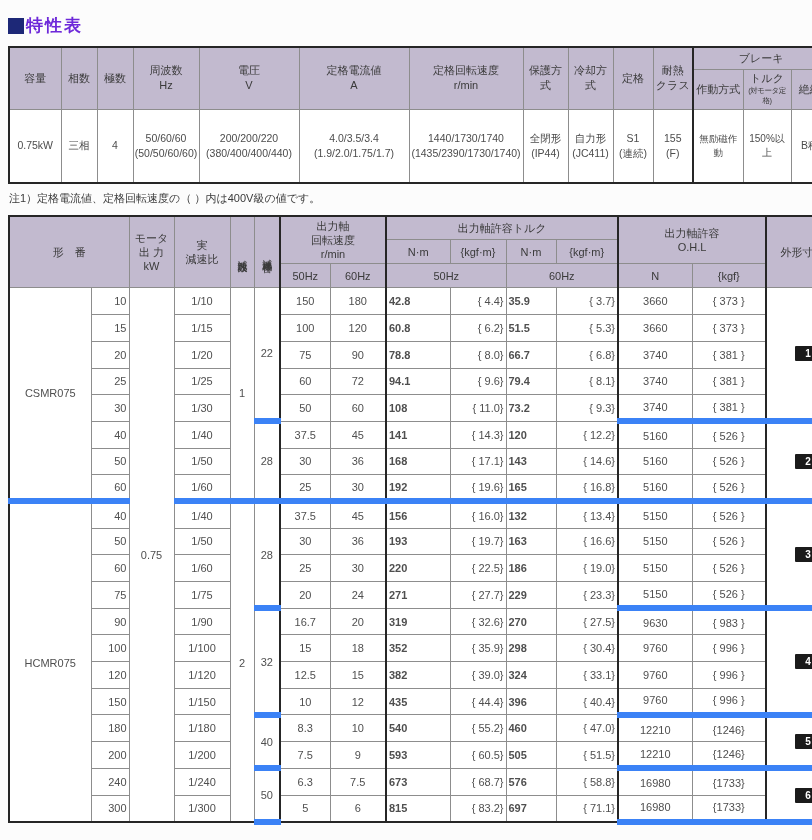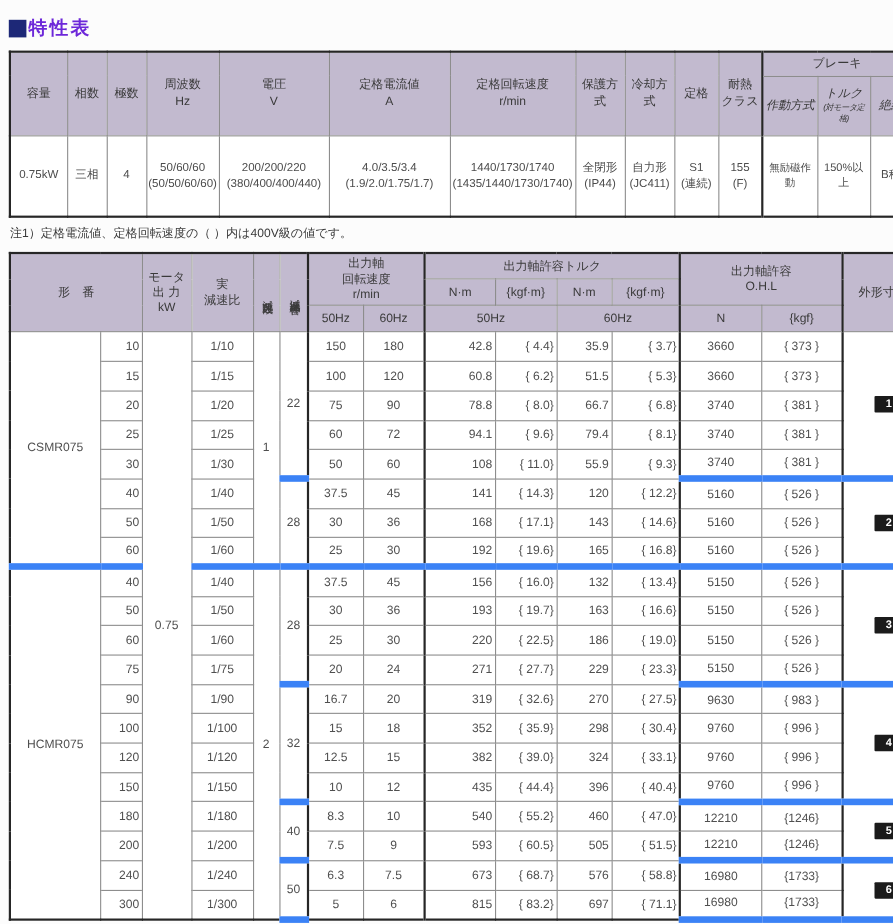--- a/index.html
+++ b/index.html
@@ -9,38 +9,38 @@
   .title{display:flex;align-items:center;gap:2px;margin:8px 0 9px 0;}
   .title .sq{width:16px;height:16px;background:#1d2877;display:inline-block;}
   .title .txt{font-size:17px;font-weight:bold;color:#6d28d9;letter-spacing:2px;}
   table{border-collapse:collapse;table-layout:fixed;width:797px;}
   th,td{border:1px solid #8d8d8d;text-align:center;vertical-align:middle;
     font-weight:normal;white-space:pre-line;overflow:hidden;}
   
   #spec-table{border:2px solid #262626;}
   #spec-table th{background:#c2bacf;font-size:11px;color:#3a3a3a;line-height:1.35;padding:1px;}
   #spec-table .h1{height:22px;}
-  #spec-table .h2 th{height:54px;font-style:italic;}
+  #spec-table .h2 th{height:40px;}
   #spec-table td{background:#fff;font-size:10.5px;line-height:1.4;height:74px;color:#4c4c4c;padding:1px;}
   .tiny{display:block;font-size:7.5px;letter-spacing:-0.5px;}
   
   .notes{margin:7px 0 8px 1px;}
   .notes div{font-size:11px;color:#3a3a3a;line-height:1.45;}
   
   #perf-table{border:2px solid #262626;}
   #perf-table thead th{background:#c2bacf;font-size:11px;color:#3a3a3a;line-height:1.3;padding:0;}
   #perf-table thead tr{height:24px;}
   #perf-table td{font-size:11px;height:26.7px;background:#fff;color:#4f4f4f;padding:0 2px;}
   .vert span{writing-mode:vertical-rl;text-orientation:upright;display:inline-block;
     line-height:1;letter-spacing:1px;font-size:10px;}
   .c-model{background:#b6adc5;font-size:12px;color:#3c3c3c;}
   .shade{background:#e0dcea;}
   .bl2{border-left:2px solid #262626;}
   .bb2{border-bottom:6px solid #3b82f6;}
-  .num{text-align:right;padding-right:9px;}
+  .num{text-align:left;padding-right:9px;font-weight:bold;}
   .kgfnum{text-align:right;padding-right:5px;}
   .rno{text-align:right;padding-right:9px;}
   .dimcell{background:#fff;}
   .dimbox{display:inline-block;background:#1b1b1b;color:#fff;font-size:10px;font-weight:bold;
     padding:1px 10px;line-height:13px;border-radius:1px;}
 </style>
 </head>
 <body>
 
 <div class="page">
@@ -96,21 +96,21 @@
       <td>0.75kW</td>
       <td>三相</td>
       <td>4</td>
       <td>50/60/60
 (50/50/60/60)</td>
       <td>200/200/220
 (380/400/400/440)</td>
       <td>4.0/3.5/3.4
 (1.9/2.0/1.75/1.7)</td>
       <td>1440/1730/1740
-(1435/1440/1730/1740)</td>
+(1435/2390/1730/1740)</td>
       <td>全閉形
 (IP44)</td>
       <td>自力形
 (JC411)</td>
       <td>S1
 (連続)</td>
       <td>155
 (F)</td>
       <td class="bl2" style="font-size:9.5px">無励磁作動</td>
       <td style="font-size:10px">150%以上</td>
@@ -228,21 +228,21 @@
           <td class="bl2">3740</td>
           <td class="shade">{ 381 }</td>
         </tr>
         <tr>
           <td class="shade rno">30</td>
           <td>1/30</td>
           <td class="bl2">50</td>
           <td>60</td>
           <td class="bl2 num">108</td>
           <td class="shade kgfnum">{ 11.0}</td>
-          <td class="num">55.9</td>
+          <td class="num">73.2</td>
           <td class="shade kgfnum">{ 9.3}</td>
           <td class="bl2 bb2">3740</td>
           <td class="shade bb2">{ 381 }</td>
         </tr>
         <tr>
           <td class="shade rno">40</td>
           <td>1/40</td>
           <td class="bb2" rowspan="3">28</td>
           <td class="bl2">37.5</td>
           <td>45</td>

